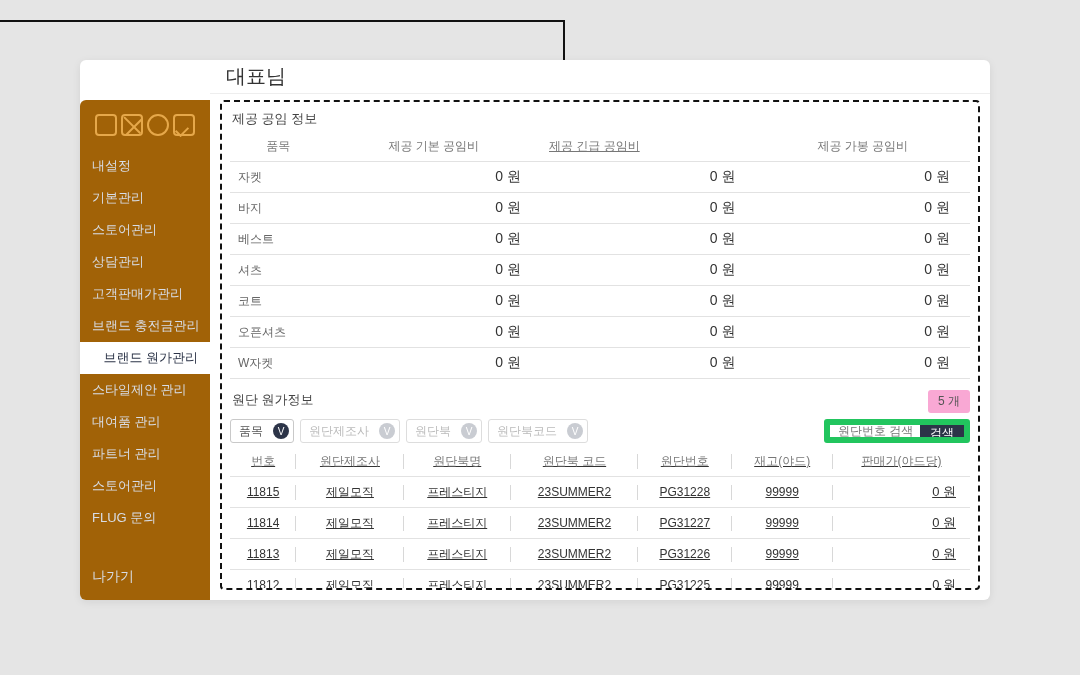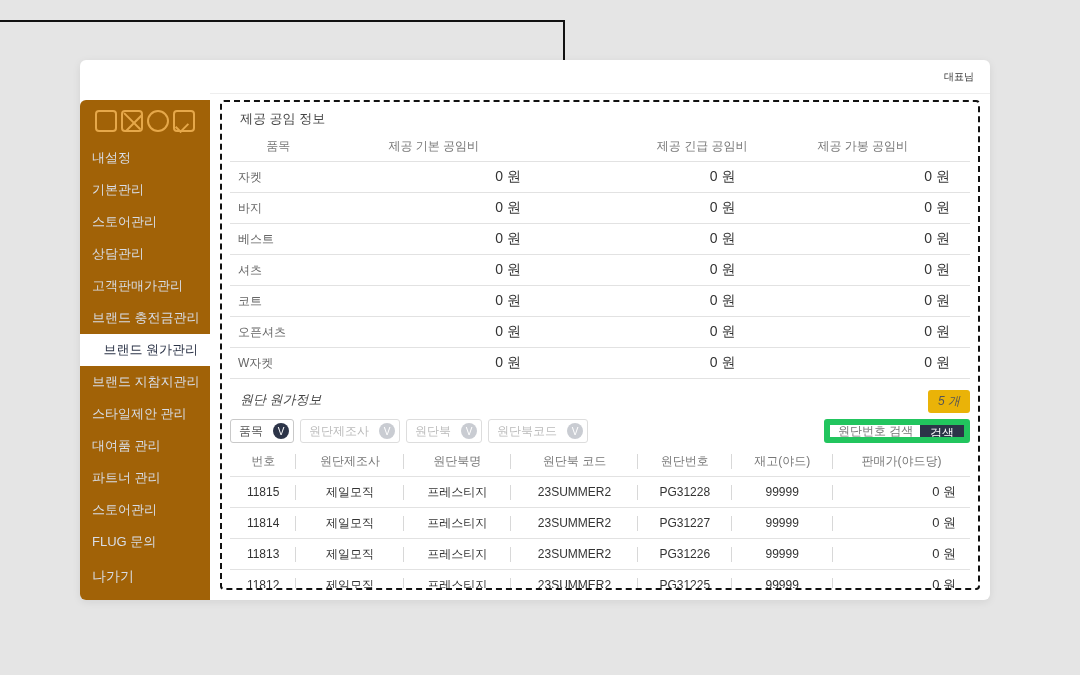--- a/index.html
+++ b/index.html
@@ -128,44 +128,42 @@
   .main {
     flex: 1;
     display: flex;
     flex-direction: column;
     min-width: 0;
   }
   .topbar {
     height: 34px;
     display: flex;
     align-items: center;
-    justify-content: flex-end;
     padding: 0 16px;
-    font-size: 10px;
+    font-size: 20px;
     color: #333;
     border-bottom: 1px solid #eee;
   }
 
   .content {
     flex: 1;
     margin: 6px 10px 10px 10px;
     border: 2px dashed #111;
     border-radius: 4px;
     padding: 6px 8px 8px;
     overflow: hidden;
     display: flex;
     flex-direction: column;
     gap: 10px;
   }
 
   .section-title {
     font-size: 13px;
     color: #444;
     padding: 2px 2px 4px;
-    margin-left: 8px;
   }
 
   
   .fee-table {
     width: 100%;
     border-collapse: collapse;
     font-size: 12px;
   }
   .fee-table th, .fee-table td {
     border-bottom: 1px solid #e2e2e2;
@@ -178,24 +176,23 @@
   }
   .fee-table th:first-child { text-align: center; width: 90px; }
   .fee-table td:first-child { text-align: left; color:#666; }
   .fee-table td.val { text-align: right; width: 200px; padding-right: 20px; font-size:14px; }
 
   
   .fabric-header {
     display: flex;
     align-items: center;
     justify-content: space-between;
-    font-style: italic;
   }
   .count-badge {
-    background: #eab308;
+    background: #f9a8d4;
     color: #555;
     font-size: 12px;
     padding: 3px 10px;
     border-radius: 3px;
   }
 
   .filter-row {
     display: flex;
     align-items: center;
     gap: 6px;
@@ -249,20 +246,21 @@
     padding:0 10px;
     font-size:12px;
     cursor:pointer;
   }
 
   
   .fab-table {
     width:100%;
     border-collapse:collapse;
     font-size:12px;
+    text-decoration:underline;
   }
   .fab-table th, .fab-table td {
     border-bottom:1px solid #e2e2e2;
     padding:6px 6px;
     text-align:center;
     white-space:nowrap;
   }
   .fab-table th {
     color:#777;
     font-weight:400;
@@ -298,21 +296,20 @@
       <span class="logo-shape logo-x"></span>
     </div>
     <div class="side-menu" id="side-menu">
         <div class="side-item">내설정</div>
         <div class="side-item">기본관리</div>
         <div class="side-item">스토어관리</div>
         <div class="side-item">상담관리</div>
         <div class="side-item">고객판매가관리</div>
         <div class="side-item">브랜드 충전금관리</div>
         <div class="side-item active">브랜드 원가관리</div>
-        <div class="side-item">브랜드 지참지관리</div>
         <div class="side-item">스타일제안 관리</div>
         <div class="side-item">대여품 관리</div>
         <div class="side-item">파트너 관리</div>
         <div class="side-item">스토어관리</div>
         <div class="side-item">FLUG 문의</div>
       </div>
     <div class="side-exit">나가기</div>
   </div>
 
   <div class="main">
@@ -322,21 +319,21 @@
 
     <div class="content">
 
       <div>
         <div class="section-title">제공 공임 정보</div>
         <table class="fee-table">
           <thead>
             <tr>
               <th>품목</th>
               <th style="text-align:center;">제공 기본 공임비</th>
-              <th style="text-align:right;">제공 긴급 공임비</th>
+              <th style="text-align:left;text-decoration:underline;">제공 긴급 공임비</th>
               <th style="text-align:center;">제공 가봉 공임비</th>
             </tr>
           </thead>
           <tbody id="fee-body">
               <tr>
                 <td>자켓</td>
                 <td class="val">0 원</td>
                 <td class="val">0 원</td>
                 <td class="val">0 원</td>
               </tr>

